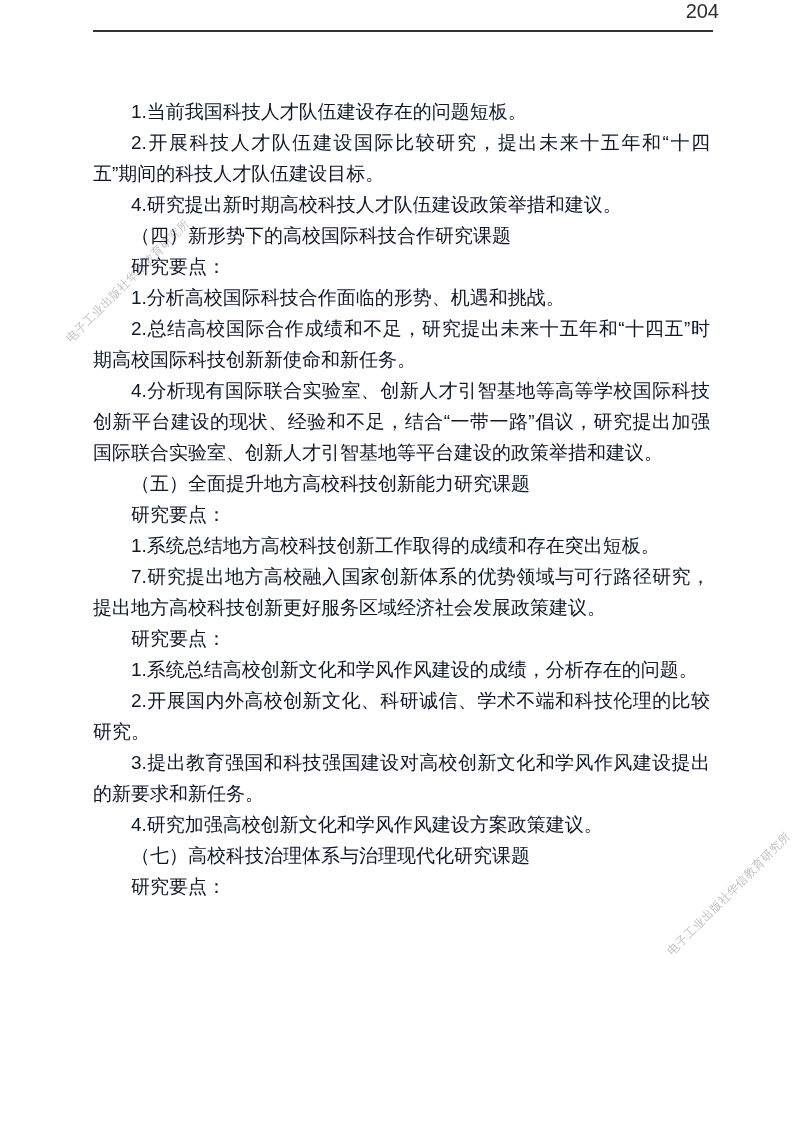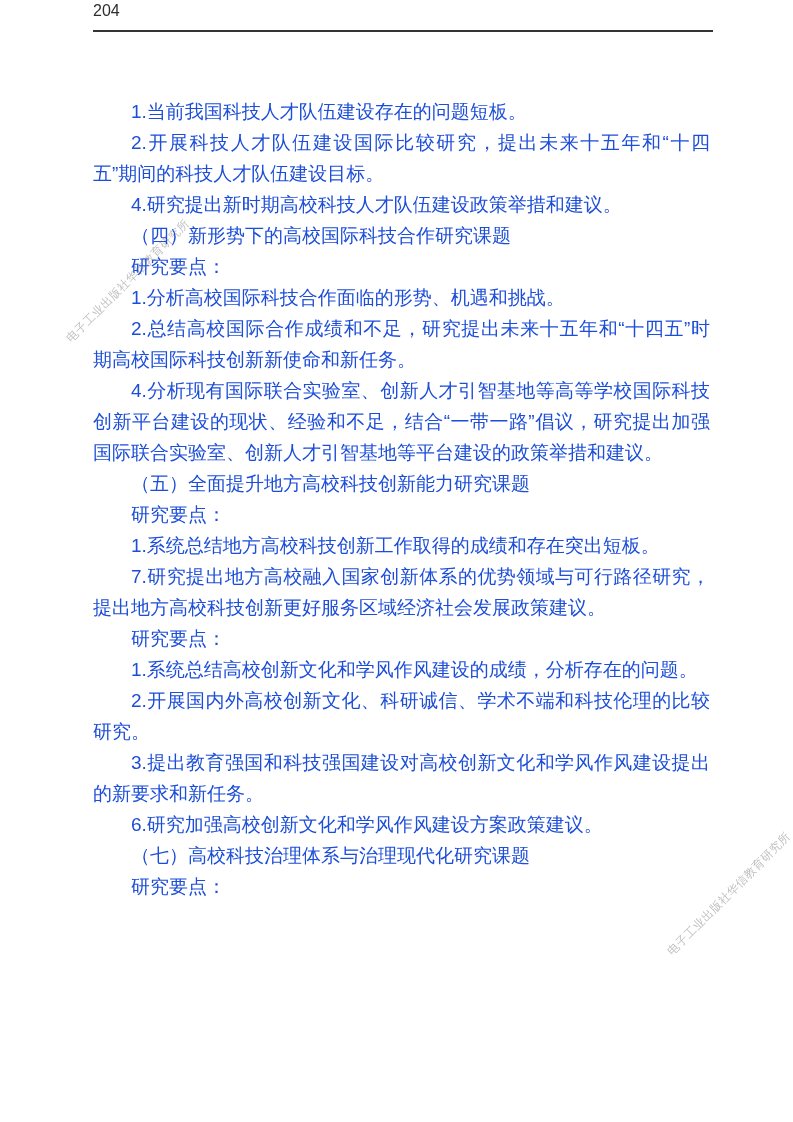--- a/index.html
+++ b/index.html
@@ -7,44 +7,44 @@
     position: relative;
     width: 793px;
     height: 1122px;
     margin: 0 auto;
     background: #ffffff;
     overflow: hidden;
     font-family: "Liberation Sans", "DejaVu Sans", sans-serif;
   }
   .page-number {
     position: absolute;
-    left: 93px;
+    left: 102px;
     top: 2px;
     width: 617px;
-    text-align: left;
-    font-size: 16px;
+    text-align: right;
+    font-size: 20px;
     line-height: 18px;
     color: #2e2e2e;
   }
   .header-rule {
     position: absolute;
     left: 93px;
     top: 30px;
     width: 620px;
     height: 2px;
     background: #343434;
   }
   .body-text {
     position: absolute;
     left: 93px;
     top: 96px;
     width: 617px;
     font-size: 19px;
     line-height: 31px;
-    color: #1d4ed8;
+    color: #0f172a;
     text-align: justify;
     text-justify: inter-ideograph;
     letter-spacing: 0;
   }
   .body-text p {
     margin: 0;
     padding: 0;
     text-indent: 2em;
   }
   .watermark {
@@ -82,18 +82,18 @@
     <p>2.总结高校国际合作成绩和不足，研究提出未来十五年和“十四五”时期高校国际科技创新新使命和新任务。</p>
     <p>4.分析现有国际联合实验室、创新人才引智基地等高等学校国际科技创新平台建设的现状、经验和不足，结合“一带一路”倡议，研究提出加强国际联合实验室、创新人才引智基地等平台建设的政策举措和建议。</p>
     <p>（五）全面提升地方高校科技创新能力研究课题</p>
     <p>研究要点：</p>
     <p>1.系统总结地方高校科技创新工作取得的成绩和存在突出短板。</p>
     <p>7.研究提出地方高校融入国家创新体系的优势领域与可行路径研究，提出地方高校科技创新更好服务区域经济社会发展政策建议。</p>
     <p>研究要点：</p>
     <p>1.系统总结高校创新文化和学风作风建设的成绩，分析存在的问题。</p>
     <p>2.开展国内外高校创新文化、科研诚信、学术不端和科技伦理的比较研究。</p>
     <p>3.提出教育强国和科技强国建设对高校创新文化和学风作风建设提出的新要求和新任务。</p>
-    <p>6.研究加强高校创新文化和学风作风建设方案政策建议。</p>
+    <p>4.研究加强高校创新文化和学风作风建设方案政策建议。</p>
     <p>（七）高校科技治理体系与治理现代化研究课题</p>
     <p>研究要点：</p>
   </div>
 
 </div>
 
 </body></html>

